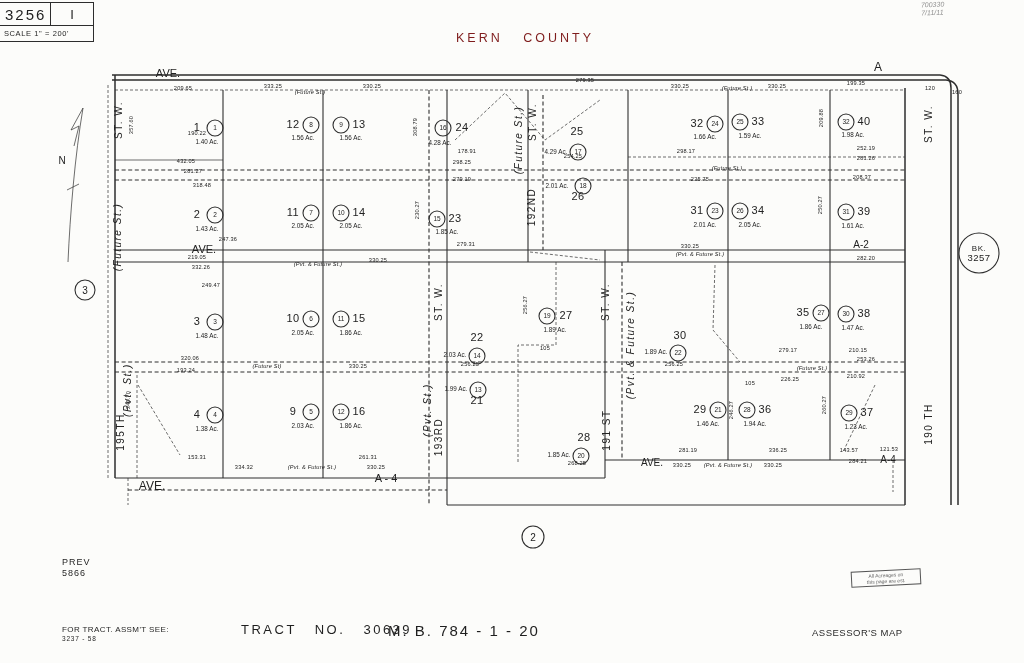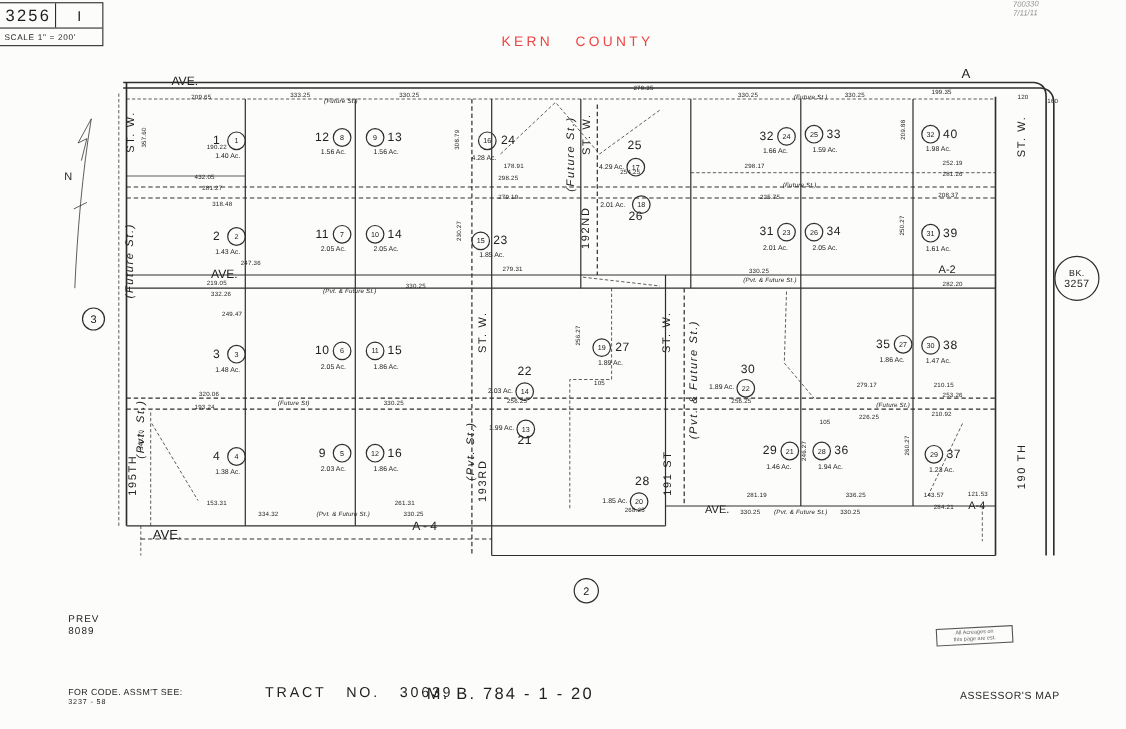--- a/index.html
+++ b/index.html
@@ -21,31 +21,31 @@
   .it{font-style:italic}
   .scn{font-size:10px}
   .bk1{font-size:8px;letter-spacing:.5px}
   .bk2{font-size:9.5px;letter-spacing:.5px}
   .idx-box{position:absolute;left:-12px;top:2px;width:104px;border:1.6px solid #2d2d2d}
   .idx-top{display:flex;border-bottom:1.4px solid #2d2d2d}
   .idx-book{flex:1;font-size:15px;letter-spacing:2px;padding:3px 0 2px 16px}
   .idx-page{width:42px;border-left:1.4px solid #2d2d2d;text-align:center;font-size:13px;padding:4px 0 2px}
   .idx-scale{font-size:7.5px;letter-spacing:.6px;padding:3px 0 3px 15px;white-space:nowrap}
   .county{position:absolute;left:390px;top:31px;width:270px;text-align:center;
-          font-size:12.5px;letter-spacing:3px;word-spacing:14px;color:#ef4444}
+          font-size:12.5px;letter-spacing:3px;word-spacing:14px;color:#7f1d1d}
   .handw{position:absolute;left:921px;top:1px;font-size:7px;font-style:italic;color:#8f8f8f;
          line-height:8px;transform:rotate(-2deg)}
   .codeb{position:absolute;left:62px;top:557px;font-size:9px;letter-spacing:1px;line-height:11px}
   .prevb{position:absolute;left:62px;top:625px;font-size:8px;letter-spacing:.4px;line-height:9px}
   .prevv{font-size:6.5px;letter-spacing:.8px}
   .tract{position:absolute;left:241px;top:622px;font-size:13px;letter-spacing:2.5px;word-spacing:12px}
   .mbref{position:absolute;left:388px;top:622px;font-size:15px;letter-spacing:2px}
   .stamp{position:absolute;left:851px;top:570px;width:64px;padding:1px 2px;border:1.2px solid #555;
          transform:rotate(-3deg);font-size:5px;line-height:6px;color:#666;text-align:center}
-  .assr{position:absolute;left:812px;top:626px;width:212px;text-align:center;
+  .assr{position:absolute;left:812px;top:626px;width:212px;
         font-size:9.5px;line-height:13px;letter-spacing:.5px;color:#2a2a2a}
 </style>
 </head>
 <body>
 
 <div id="sheet">
 
   <div class="idx-box">
     <div class="idx-top">
       <div class="idx-book">3256</div>
@@ -341,25 +341,25 @@
         <circle cx="533" cy="537" r="11" class="pc"></circle>
         <text x="533" y="540.5" class="scn">2</text>
         <circle cx="979" cy="253" r="20" class="pc" stroke-width="1.4"></circle>
         <text x="979" y="251" class="bk1">BK.</text>
         <text x="979" y="261" class="bk2">3257</text>
       </g>
   </svg>
 
   <div class="codeb">
     <div>PREV</div>
-    <div>8089</div>
+    <div>5866</div>
   </div>
 
   <div class="prevb">
-    <div>FOR CODE. ASSM'T SEE:</div>
+    <div>FOR TRACT. ASSM'T SEE:</div>
     <div class="prevv">3237 - 58</div>
   </div>
 
   <div class="tract">TRACT NO. 30639</div>
   <div class="mbref">M. B. 784 - 1 - 20</div>
 
   <div class="stamp">
     <div>All Acreages on</div>
     <div>this page are est.</div>
   </div>

